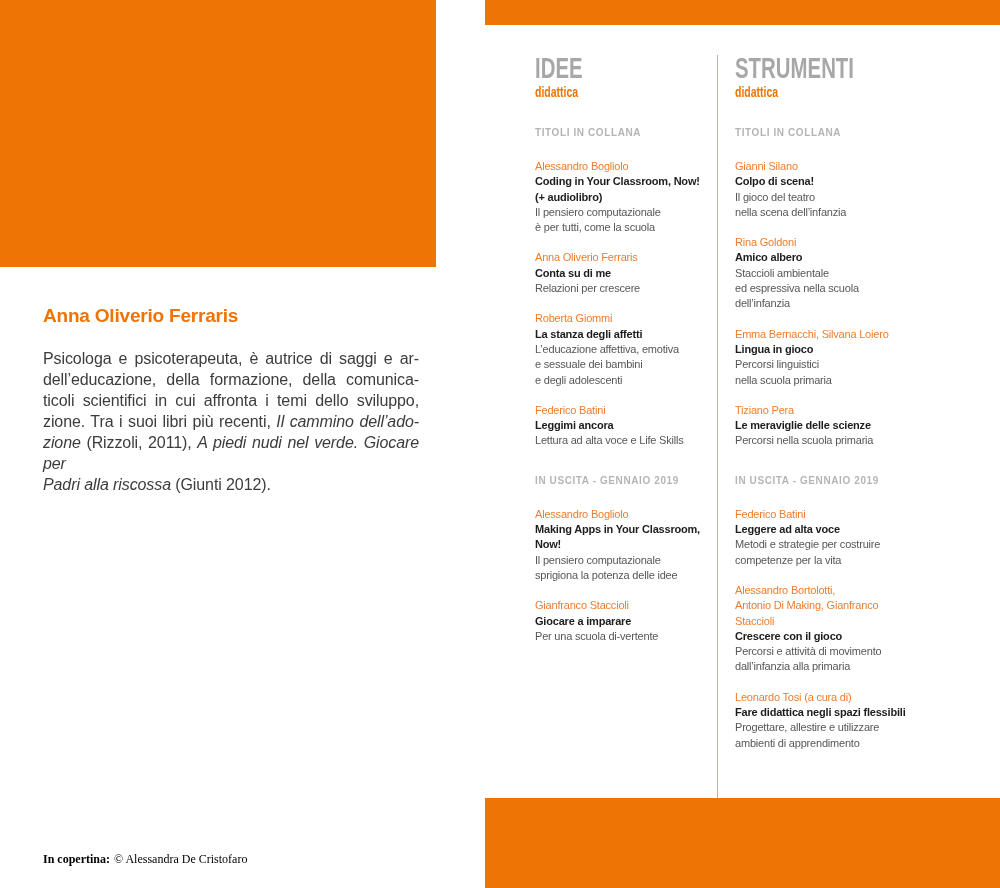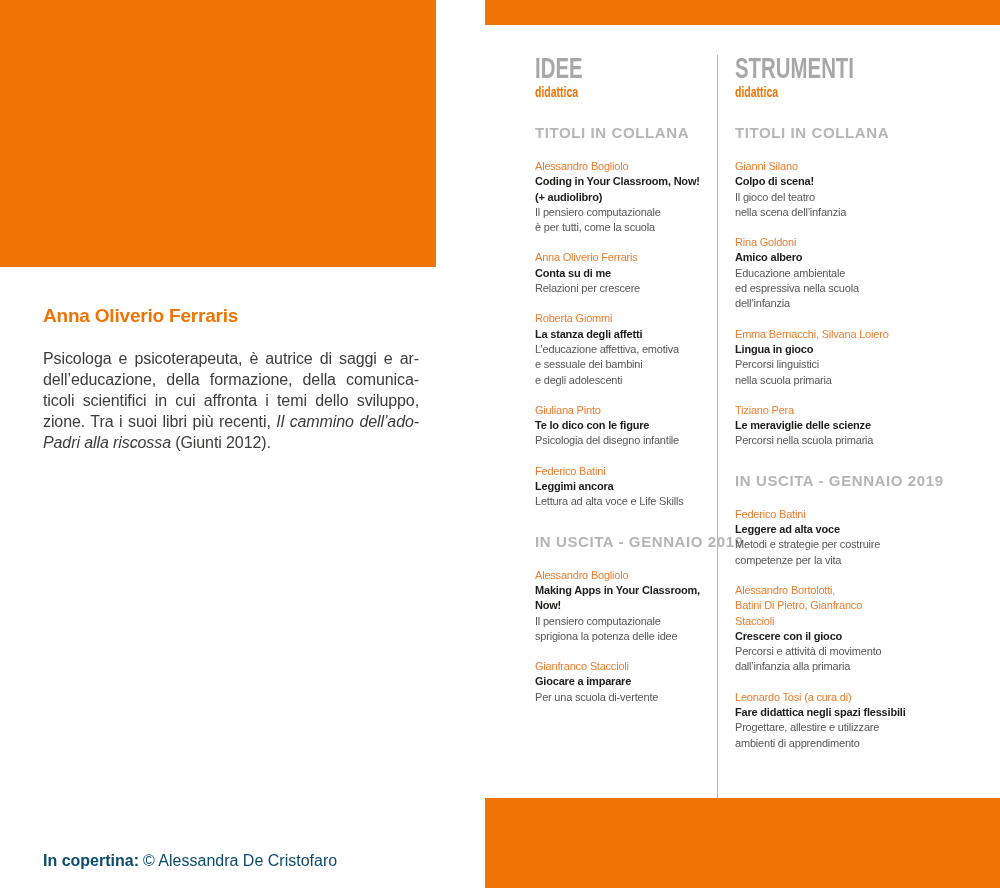--- a/index.html
+++ b/index.html
@@ -15,41 +15,41 @@
   .divider      { position:absolute; left:717px; top:55px; width:1px; height:743px; background:#F0A662; }
 
   
   .author-panel { position:absolute; left:43px; top:305px; width:376px; }
   .author-name  { font-size:19px; font-weight:bold; color:#ED7405; letter-spacing:-0.2px; margin-bottom:21px; }
   .bio          { font-size:16px; line-height:21px; color:#3C3C3B; letter-spacing:-0.1px; }
   .bio .just    { text-align:justify; text-align-last:justify; white-space:normal; }
   .bio i        { }
 
   
-  .credit { position:absolute; left:43px; top:852px; font-size:16px; color:#0c4a6e; }
+  .credit { position:absolute; left:43px; top:852px; font-size:12px; color:#000000;font-family:Liberation Serif, serif; }
   .credit .lbl { font-weight:bold; }
   .credit .txt { margin-left:4px; }
 
   
   .col  { position:absolute; top:55px; }
   .col1 { left:535px; width:178px; }
   .col2 { left:735px; width:228px; }
 
   .series-name {
     display:inline-block; font-size:30px; line-height:26px; font-weight:bold;
     color:#A7A7A7; white-space:nowrap;
     transform:scaleX(0.68); transform-origin:0 50%;
   }
   .series-sub {
     display:inline-block; font-size:14px; line-height:14px; font-weight:bold;
     color:#ED7405; white-space:nowrap; margin-top:3px;
     transform:scaleX(0.75); transform-origin:0 50%;
   }
   .section-heading {
-    font-size:15px; line-height:14px; font-weight:bold; color:#B5B5B5;
+    font-size:10px; line-height:14px; font-weight:bold; color:#B5B5B5;
     letter-spacing:0.6px; white-space:nowrap; margin-top:25px; margin-bottom:19px;
   }
   .entry { margin-bottom:15px; }
   .entry div { white-space:nowrap; line-height:15.3px; font-size:11px; letter-spacing:-0.2px; }
   .book-author   { color:#ED7D2E; font-weight:normal; }
   .book-title    { color:#1D1D1B; font-weight:bold; }
   .book-subtitle { color:#575756; }
 </style>
 </head>
 <body>
@@ -61,20 +61,21 @@
   <div class="orange-bottom"></div>
   <div class="divider"></div>
 
   <div class="author-panel">
     <div class="author-name">Anna Oliverio Ferraris</div>
     <div class="bio" id="bio">
         <div class="just"><span>Psicologa e psicoterapeuta, è autrice di saggi e ar-</span></div>
         <div class="just"><span>dell’educazione, della formazione, della comunica-</span></div>
         <div class="just"><span>ticoli scientifici in cui affronta i temi dello sviluppo,</span></div>
         <div class="just"><span>zione. Tra i suoi libri più recenti, </span><i>Il cammino dell’ado-</i></div>
+        <div class="just"><i>zione</i><span> (Rizzoli, 2011), </span><i>A piedi nudi nel verde. Giocare per</i></div>
         <div><i>Padri alla riscossa</i><span> (Giunti 2012).</span></div>
       </div>
   </div>
 
   <div class="credit">
     <span class="lbl">In copertina:</span><span class="txt">© Alessandra De Cristofaro</span>
   </div>
 
   <div class="col col1" id="col-0">
       <div><span class="series-name">IDEE</span></div>
@@ -91,25 +92,20 @@
         <div class="book-author">Anna Oliverio Ferraris</div>
         <div class="book-title">Conta su di me</div>
         <div class="book-subtitle">Relazioni per crescere</div>
       </div>
       <div class="entry">
         <div class="book-author">Roberta Giommi</div>
         <div class="book-title">La stanza degli affetti</div>
         <div class="book-subtitle">L’educazione affettiva, emotiva</div>
         <div class="book-subtitle">e sessuale dei bambini</div>
         <div class="book-subtitle">e degli adolescenti</div>
-      </div>
-      <div class="entry">
-        <div class="book-author">Giuliana Pinto</div>
-        <div class="book-title">Te lo dico con le figure</div>
-        <div class="book-subtitle">Psicologia del disegno infantile</div>
       </div>
       <div class="entry">
         <div class="book-author">Federico Batini</div>
         <div class="book-title">Leggimi ancora</div>
         <div class="book-subtitle">Lettura ad alta voce e Life Skills</div>
       </div>
       <div class="section-heading">IN USCITA - GENNAIO 2019</div>
       <div class="entry">
         <div class="book-author">Alessandro Bogliolo</div>
         <div class="book-title">Making Apps in Your Classroom,</div>
@@ -129,21 +125,21 @@
       <div class="section-heading">TITOLI IN COLLANA</div>
       <div class="entry">
         <div class="book-author">Gianni Silano</div>
         <div class="book-title">Colpo di scena!</div>
         <div class="book-subtitle">Il gioco del teatro</div>
         <div class="book-subtitle">nella scena dell’infanzia</div>
       </div>
       <div class="entry">
         <div class="book-author">Rina Goldoni</div>
         <div class="book-title">Amico albero</div>
-        <div class="book-subtitle">Educazione ambientale</div>
+        <div class="book-subtitle">Staccioli ambientale</div>
         <div class="book-subtitle">ed espressiva nella scuola</div>
         <div class="book-subtitle">dell’infanzia</div>
       </div>
       <div class="entry">
         <div class="book-author">Emma Bernacchi, Silvana Loiero</div>
         <div class="book-title">Lingua in gioco</div>
         <div class="book-subtitle">Percorsi linguistici</div>
         <div class="book-subtitle">nella scuola primaria</div>
       </div>
       <div class="entry">
@@ -153,21 +149,21 @@
       </div>
       <div class="section-heading">IN USCITA - GENNAIO 2019</div>
       <div class="entry">
         <div class="book-author">Federico Batini</div>
         <div class="book-title">Leggere ad alta voce</div>
         <div class="book-subtitle">Metodi e strategie per costruire</div>
         <div class="book-subtitle">competenze per la vita</div>
       </div>
       <div class="entry">
         <div class="book-author">Alessandro Bortolotti,</div>
-        <div class="book-author">Batini Di Pietro, Gianfranco</div>
+        <div class="book-author">Antonio Di Making, Gianfranco</div>
         <div class="book-author">Staccioli</div>
         <div class="book-title">Crescere con il gioco</div>
         <div class="book-subtitle">Percorsi e attività di movimento</div>
         <div class="book-subtitle">dall’infanzia alla primaria</div>
       </div>
       <div class="entry">
         <div class="book-author">Leonardo Tosi (a cura di)</div>
         <div class="book-title">Fare didattica negli spazi flessibili</div>
         <div class="book-subtitle">Progettare, allestire e utilizzare</div>
         <div class="book-subtitle">ambienti di apprendimento</div>

